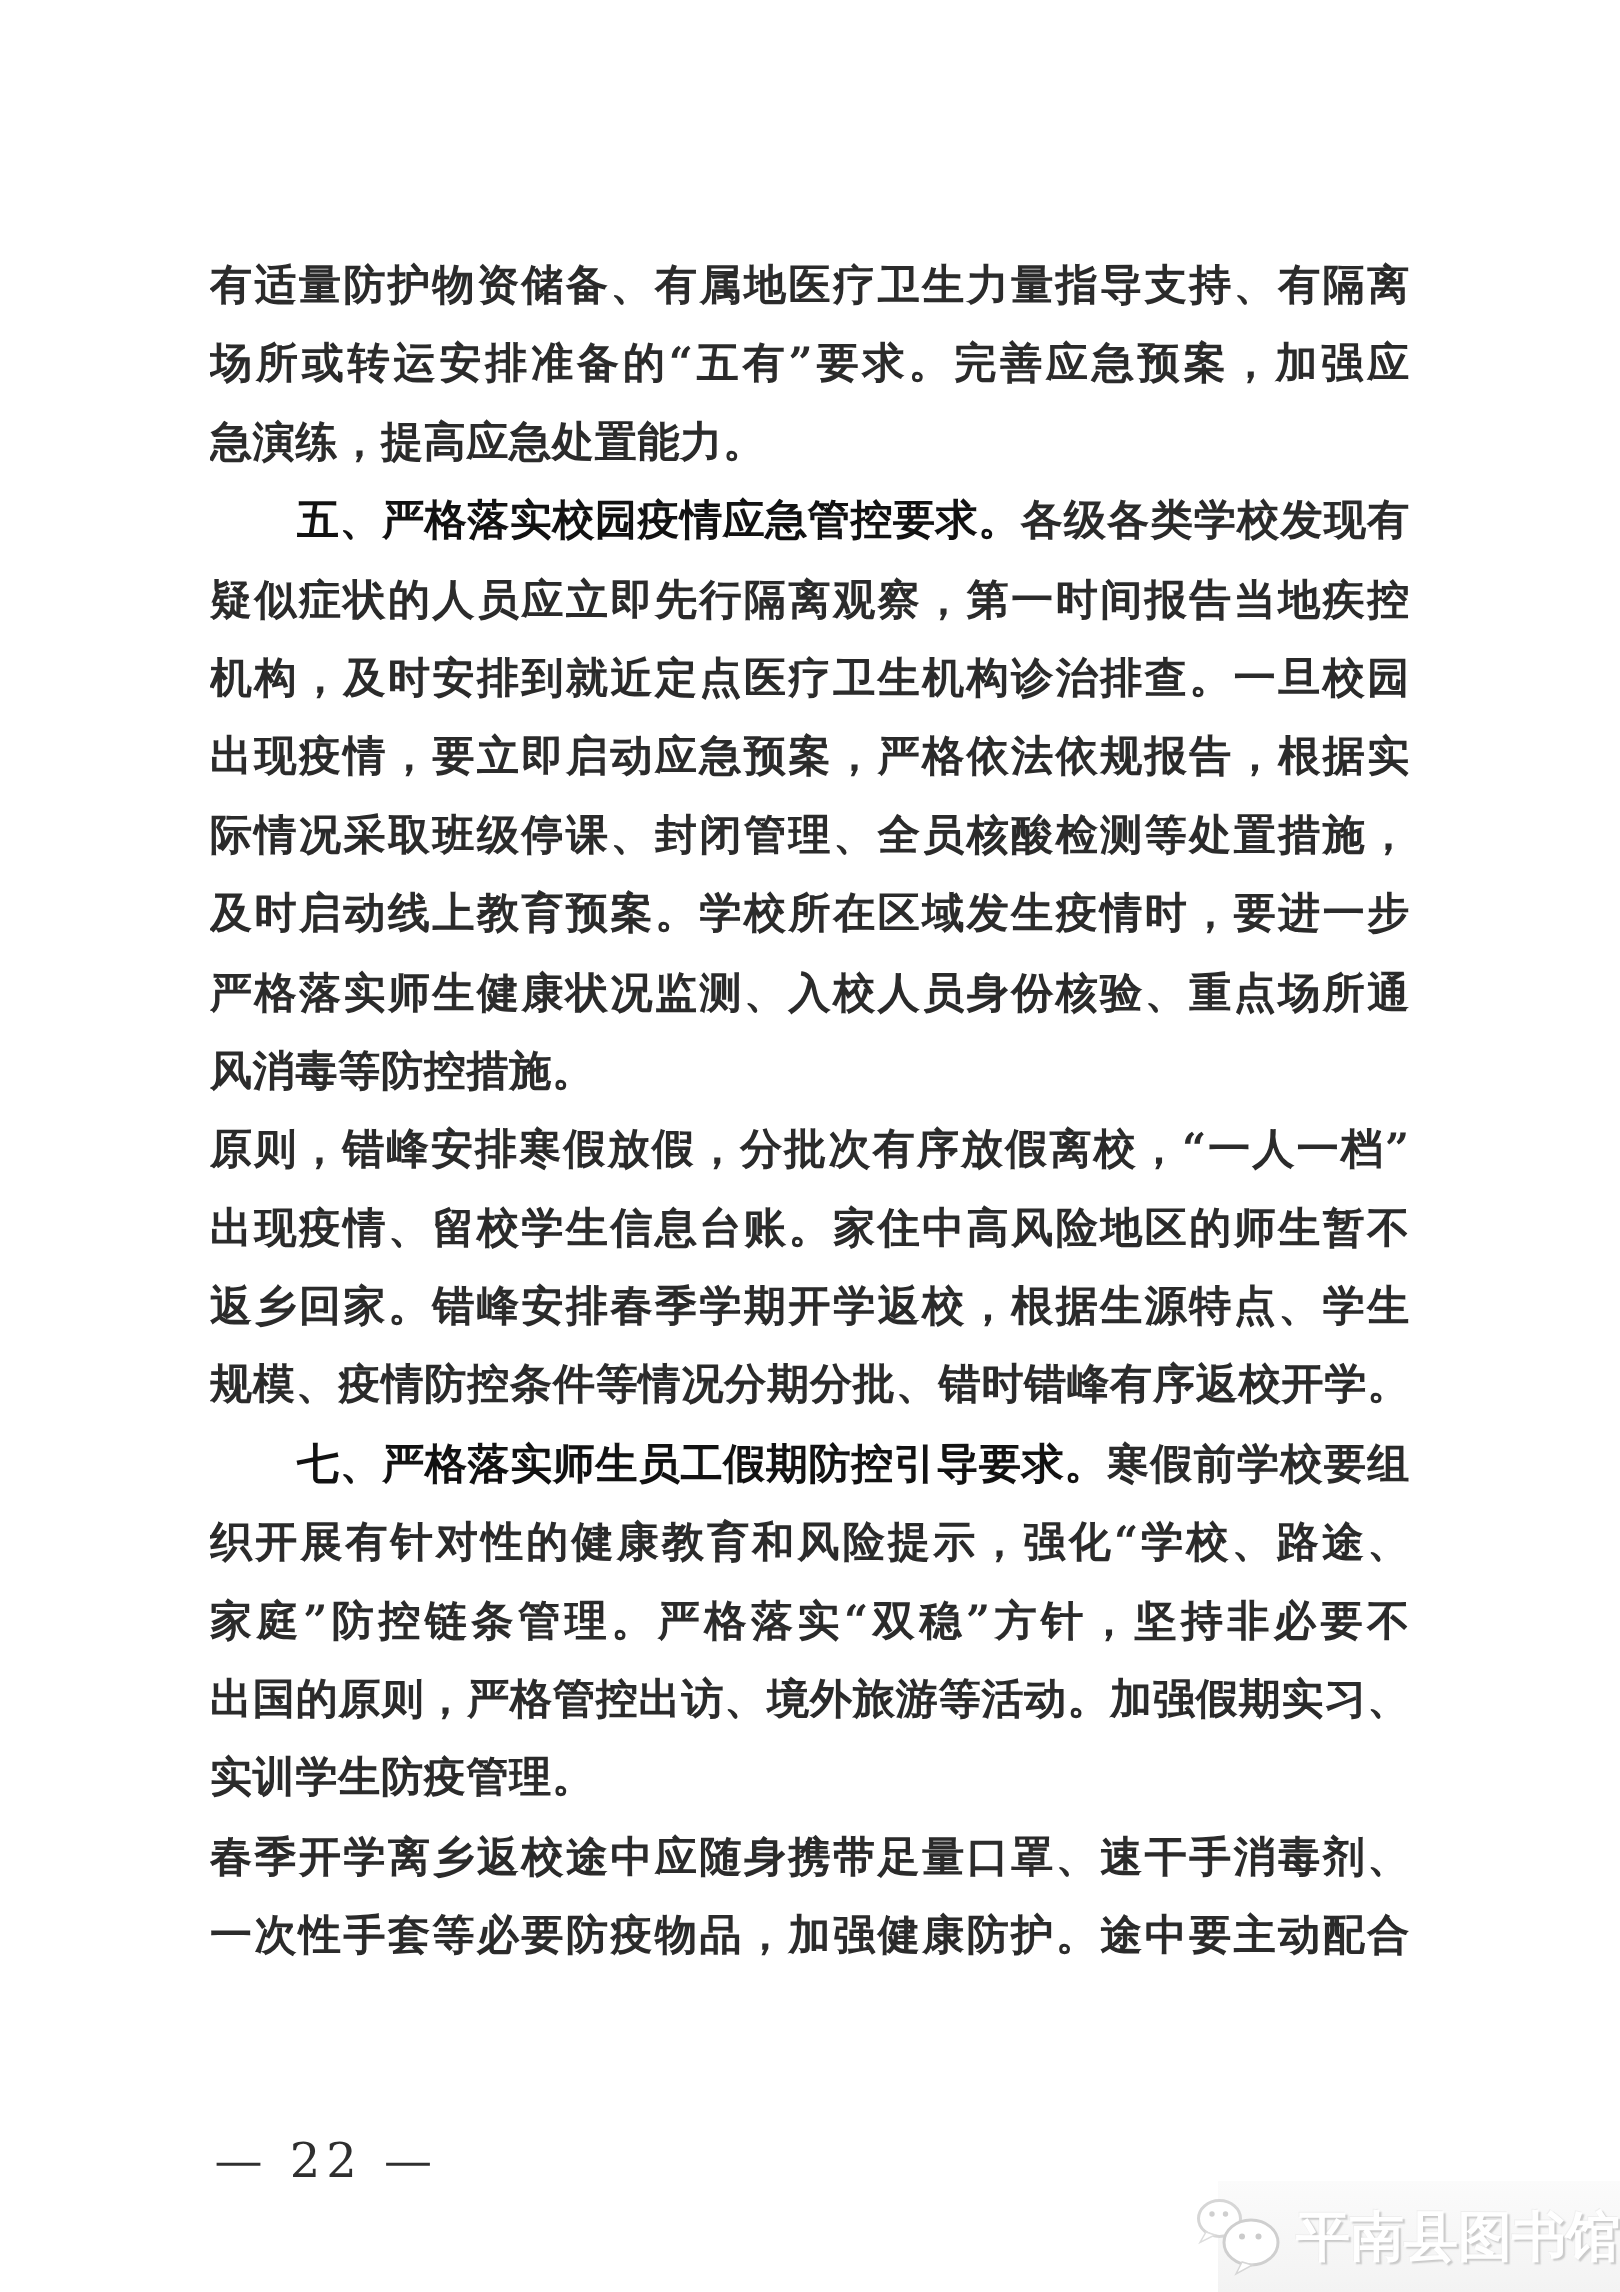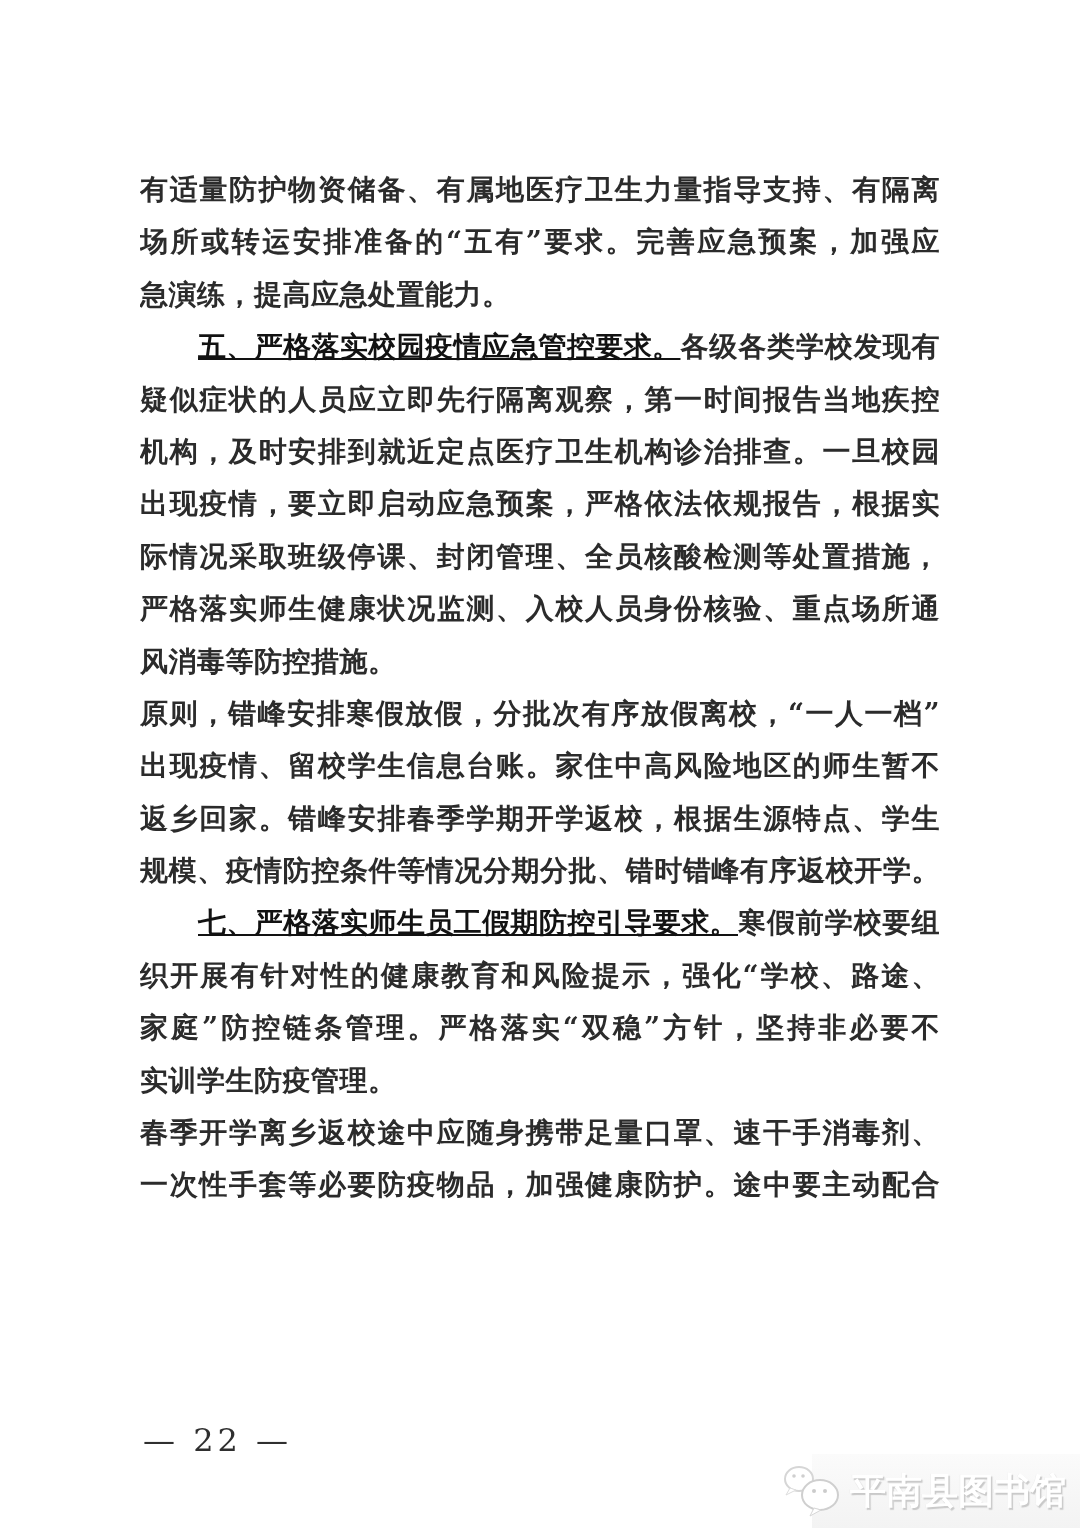--- a/index.html
+++ b/index.html
@@ -39,39 +39,37 @@
   }
   .line.indent{
     padding-left:58px;
   }
   .seg{font-weight:bold;}
   .seg.bold{
     font-weight:bold;
     font-family:"Liberation Sans","DejaVu Sans",sans-serif;
     color:var(--heading-text);
     letter-spacing:0;
-    text-decoration:underline;
   }
   .footer-pagenum{
     position:absolute;
     left:143px;top:1418px;
     height:44px;line-height:44px;
     font-size:32px;
     color:#2f2f2f;
     letter-spacing:4px;
   }
   .watermark-band{
     position:absolute;
     right:0;bottom:0;
     width:268px;height:74px;
     background:linear-gradient(180deg,#fbfbfb 0%,#f3f3f3 100%);
     display:flex;
     align-items:center;
     justify-content:flex-end;
-    padding-right:14px;
     box-sizing:border-box;
   }
   .watermark{
     display:flex;
     align-items:center;
     gap:6px;
   }
   .wm-label{
     font-family:"Liberation Sans","DejaVu Sans",sans-serif;
     font-size:36px;
@@ -87,29 +85,31 @@
 
 <div class="doc-body">
     <div class="line"><span class="seg">有适量防护物资储备、有属地医疗卫生力量指导支持、有隔离</span></div>
     <div class="line"><span class="seg">场所或转运安排准备的“五有”要求。完善应急预案，加强应</span></div>
     <div class="line no-just"><span class="seg">急演练，提高应急处置能力。</span></div>
     <div class="line indent"><span class="seg bold">五、严格落实校园疫情应急管控要求。</span><span class="seg">各级各类学校发现有</span></div>
     <div class="line"><span class="seg">疑似症状的人员应立即先行隔离观察，第一时间报告当地疾控</span></div>
     <div class="line"><span class="seg">机构，及时安排到就近定点医疗卫生机构诊治排查。一旦校园</span></div>
     <div class="line"><span class="seg">出现疫情，要立即启动应急预案，严格依法依规报告，根据实</span></div>
     <div class="line"><span class="seg">际情况采取班级停课、封闭管理、全员核酸检测等处置措施，</span></div>
+    <div class="line"><span class="seg">及时启动线上教育预案。学校所在区域发生疫情时，要进一步</span></div>
     <div class="line"><span class="seg">严格落实师生健康状况监测、入校人员身份核验、重点场所通</span></div>
     <div class="line no-just"><span class="seg">风消毒等防控措施。</span></div>
     <div class="line"><span class="seg">原则，错峰安排寒假放假，分批次有序放假离校，“一人一档”</span></div>
     <div class="line"><span class="seg">出现疫情、留校学生信息台账。家住中高风险地区的师生暂不</span></div>
     <div class="line"><span class="seg">返乡回家。错峰安排春季学期开学返校，根据生源特点、学生</span></div>
     <div class="line"><span class="seg">规模、疫情防控条件等情况分期分批、错时错峰有序返校开学。</span></div>
     <div class="line indent"><span class="seg bold">七、严格落实师生员工假期防控引导要求。</span><span class="seg">寒假前学校要组</span></div>
     <div class="line"><span class="seg">织开展有针对性的健康教育和风险提示，强化“学校、路途、</span></div>
     <div class="line"><span class="seg">家庭”防控链条管理。严格落实“双稳”方针，坚持非必要不</span></div>
+    <div class="line"><span class="seg">出国的原则，严格管控出访、境外旅游等活动。加强假期实习、</span></div>
     <div class="line no-just"><span class="seg">实训学生防疫管理。</span></div>
     <div class="line"><span class="seg">春季开学离乡返校途中应随身携带足量口罩、速干手消毒剂、</span></div>
     <div class="line"><span class="seg">一次性手套等必要防疫物品，加强健康防护。途中要主动配合</span></div>
   </div>
 
 <div class="footer-pagenum">— 22 —</div>
 
 <div class="watermark-band">
   <div class="watermark">
     <span>

